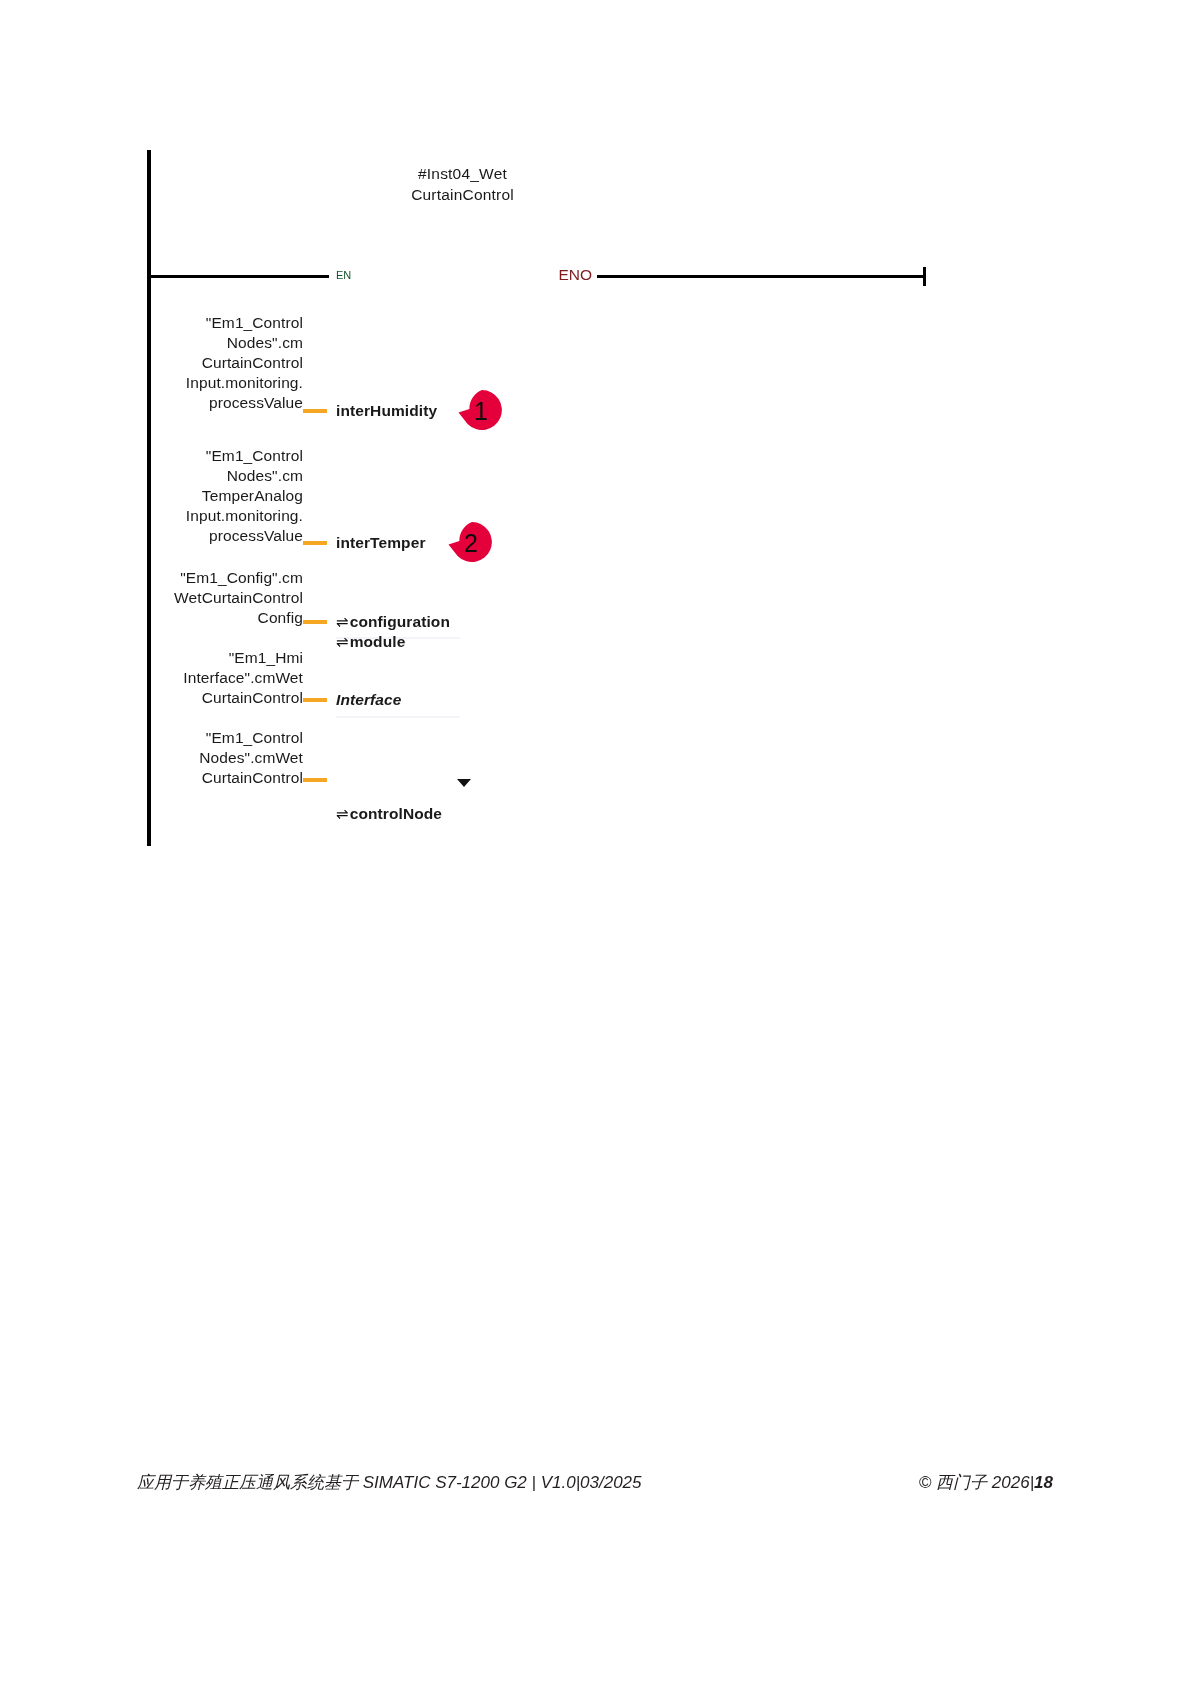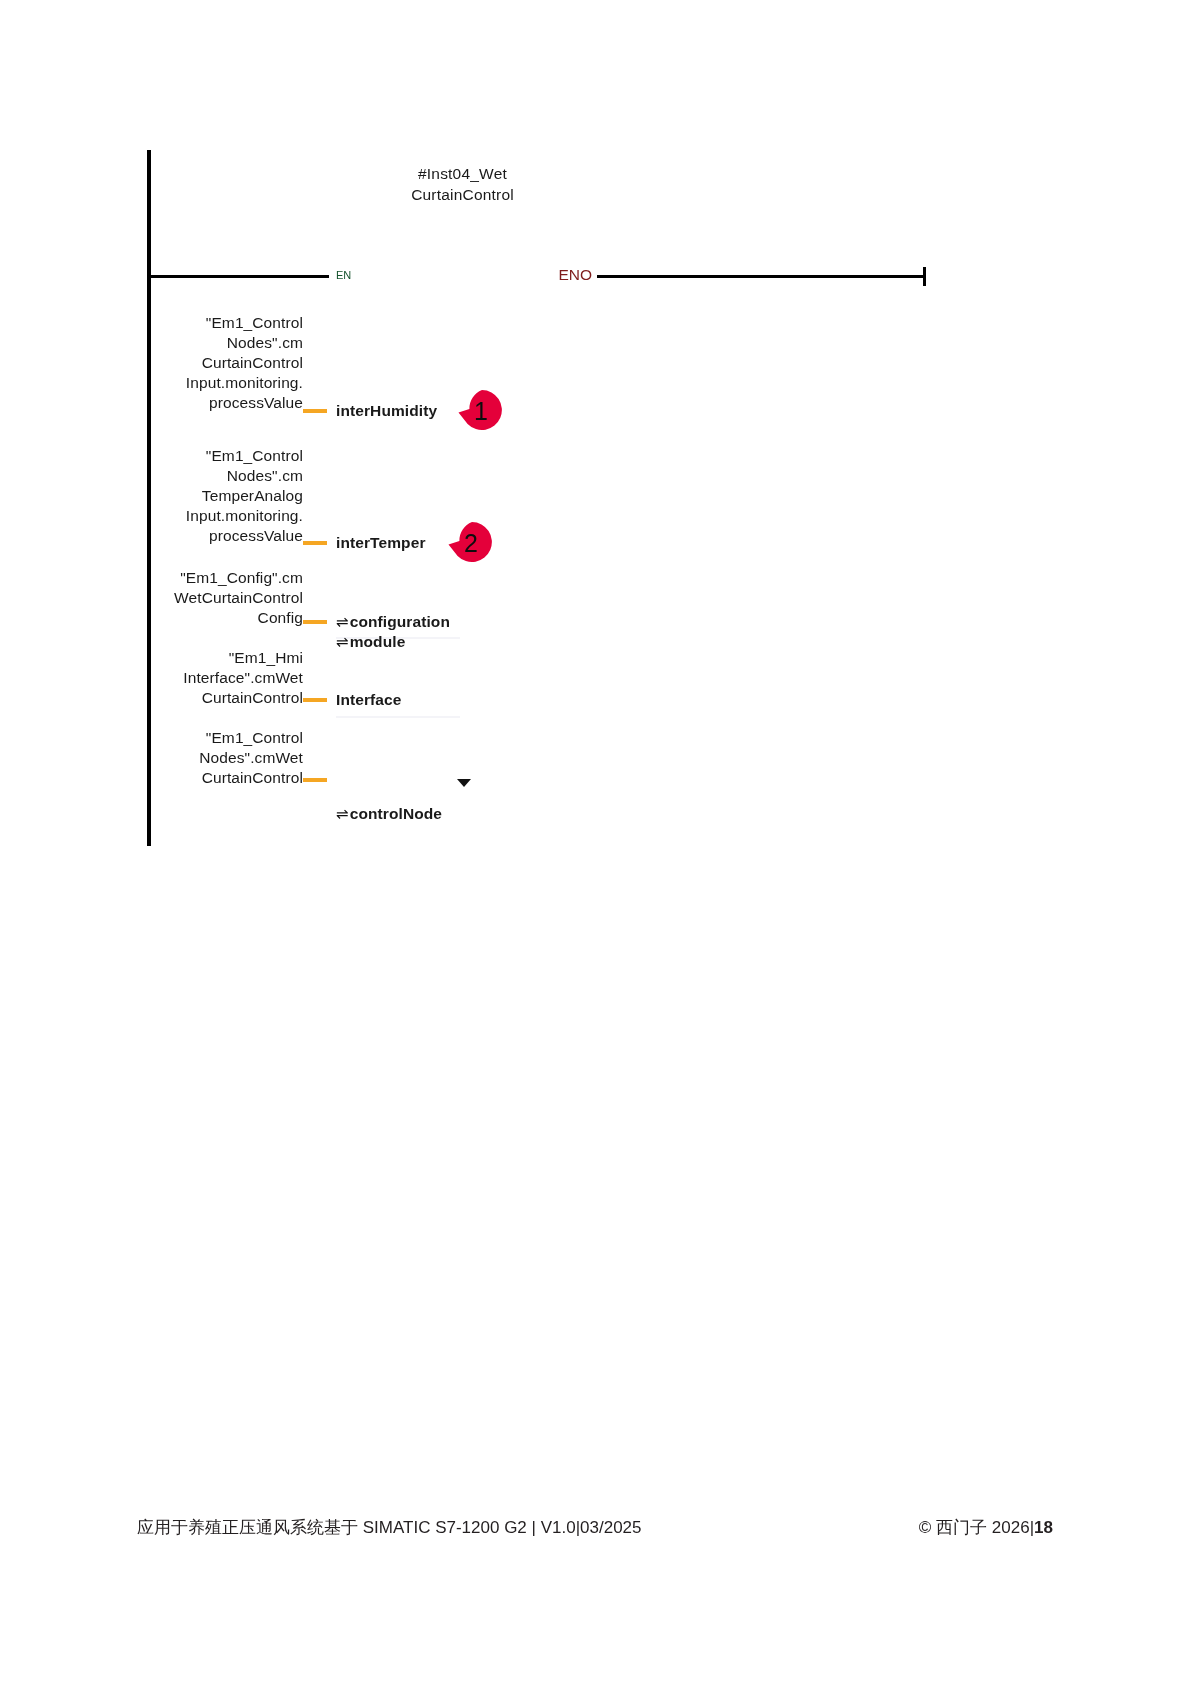--- a/index.html
+++ b/index.html
@@ -210,23 +210,24 @@
     font-weight: normal;
     color: #0d0d0d;
     font-family: "Liberation Sans", sans-serif;
     line-height: 1;
   }
 
   
   #footer {
     position: absolute;
     left: 0;
-    top: 1514px;
+    top: 1469px;
     width: 1190px;
     height: 40px;
+    font-style: italic;
   }
   #footer-left {
     position: absolute;
     left: 137px;
     top: 0;
     font-size: 17px;
     line-height: 28px;
     color: #231f20;
     white-space: nowrap;
   }
@@ -307,21 +308,21 @@
     <div class="operand" style="left:150px; top:568px; width:153px;">
       <div>"Em1_Config".cm</div>
       <div>WetCurtainControl</div>
       <div>Config</div>
     </div>
 
     <div class="stub" style="left:303px; top:698px;"></div>
     <div class="param-name" style="top:632px;">
       <span class="inout-glyph">⇌</span><span>module</span>
     </div>
-    <div class="param-name" style="top:690px;">Interface</div>
+    <div class="param-name" style="top:690px;font-style:italic;">Interface</div>
     <div class="param-separator" style="top:716px;"></div>
     <div class="operand" style="left:150px; top:648px; width:153px;">
       <div>"Em1_Hmi</div>
       <div>Interface".cmWet</div>
       <div>CurtainControl</div>
     </div>
 
     <div class="stub" style="left:303px; top:778px;"></div>
     <div class="param-name" style="top:770px;margin-top:34px;">
       <span class="inout-glyph">⇌</span><span>controlNode</span>

